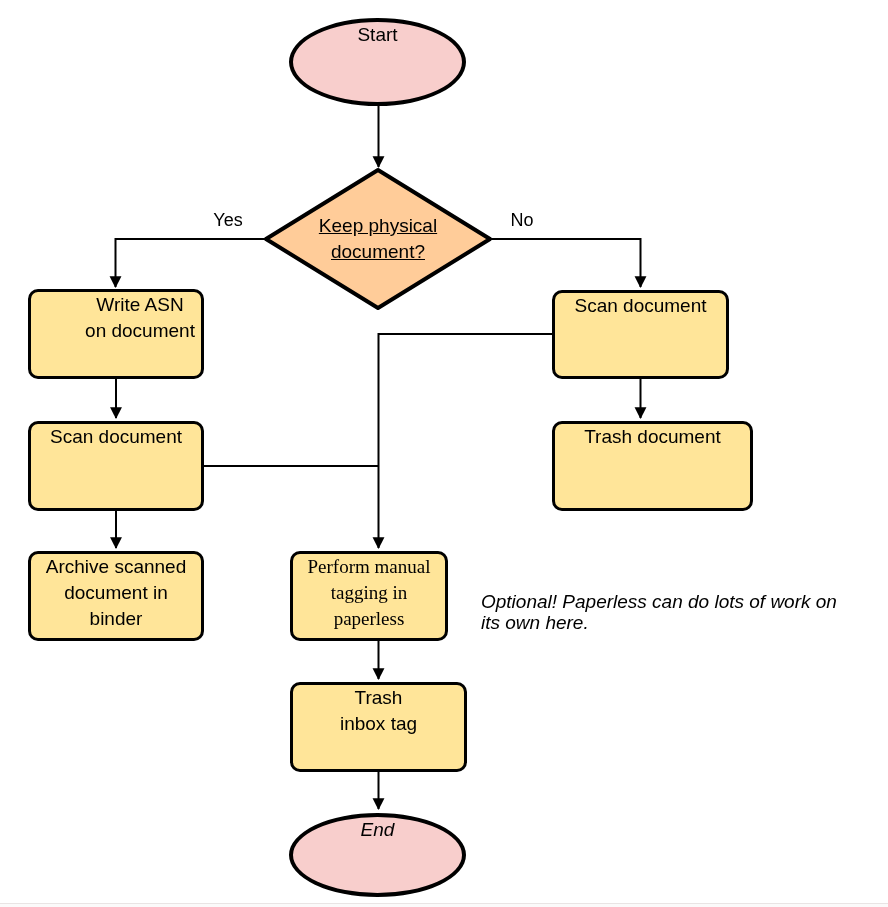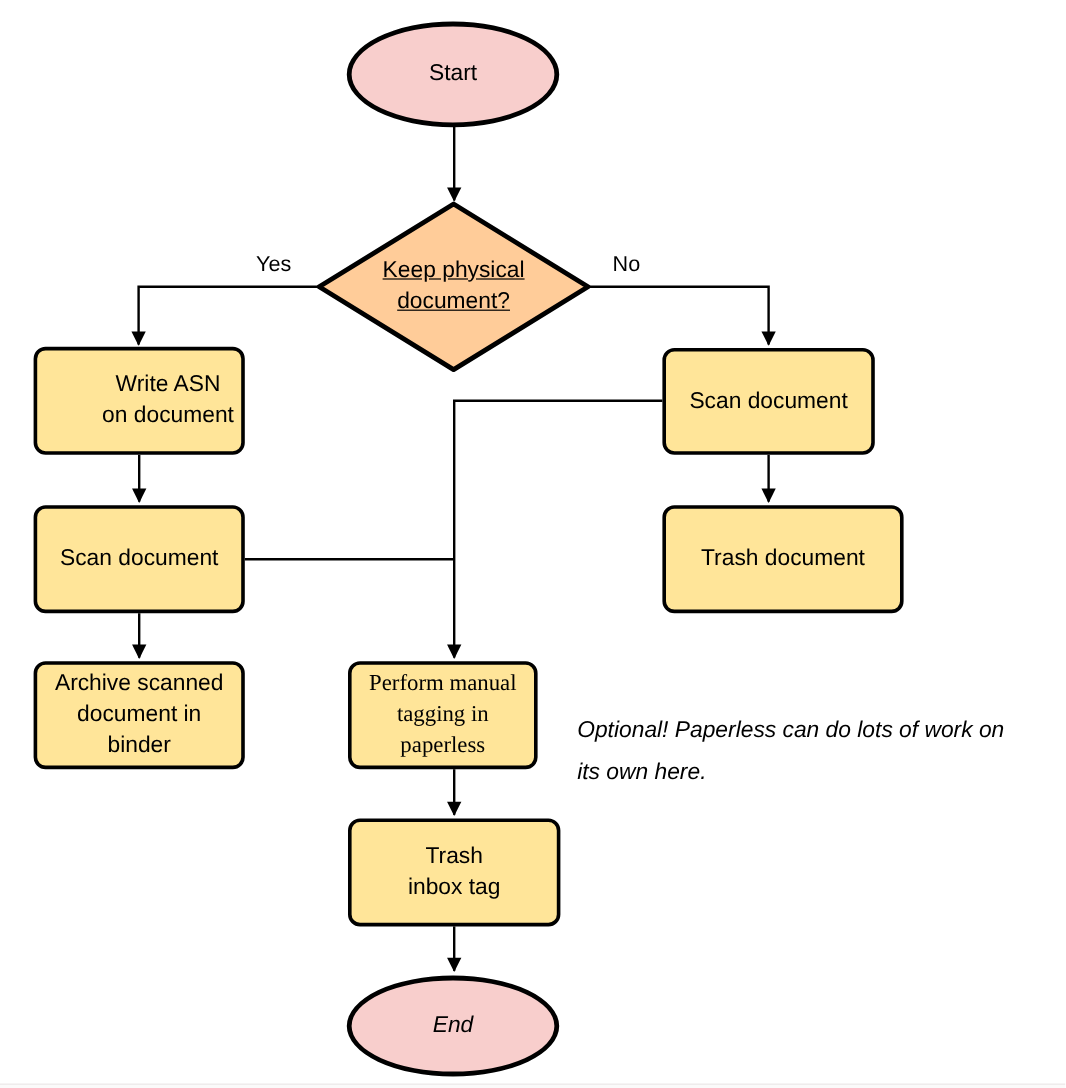--- a/index.html
+++ b/index.html
@@ -24,21 +24,20 @@
 
   svg.edges {
     position: absolute;
     left: 0; top: 0;
     width: 888px; height: 907px;
   }
 
   .node {
     position: absolute;
     display: flex;
-    align-items: center;
     justify-content: center;
     text-align: center;
     font-size: 19px;
     line-height: 26px;
     white-space: pre-line;
     color: #000;
   }
   .process {
     background: var(--process-fill);
     border: 3px solid var(--stroke);
@@ -66,21 +65,21 @@
     line-height: 20px;
     text-align: center;
     width: 44px;
   }
   .annotation {
     position: absolute;
     left: 481px;
     top: 591px;
     width: 402px;
     font-size: 19px;
-    line-height: 35px;
+    line-height: 21px;
     font-style: italic;
     white-space: pre-line;
     text-align: left;
   }
   .bottom-rule {
     position: absolute;
     left: 0;
     top: 903px;
     width: 888px;
     height: 1px;

